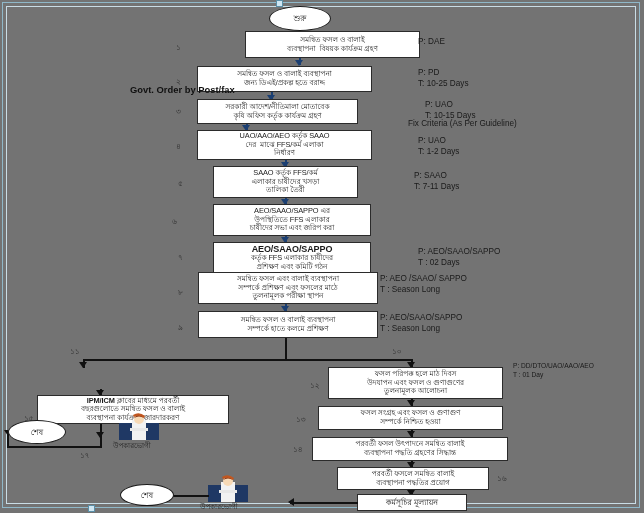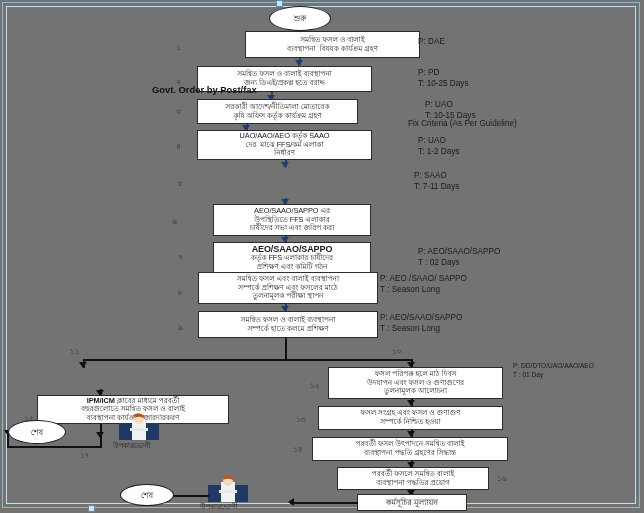--- a/index.html
+++ b/index.html
@@ -90,21 +90,20 @@
     filter: blur(0.18px);
   }
   .note.small { font-size: 6.6px; }
   .caption {
     position: absolute;
     font-size: 9.4px;
     font-weight: bold;
     color: #111;
     white-space: nowrap;
     filter: blur(0.12px);
-    margin-left: 22px;
   }
   
   .vline, .hline {
     position: absolute;
     background: #1b3f72;
   }
   .vline { width: 2px; }
   .hline { height: 2px; }
   .vline.dk, .hline.dk { background: #111; }
   .arrow-down {
@@ -188,20 +187,23 @@
   <div class="box" style="left:197px; top:130px; width:175px; height:30px;">
     <span class="bn">UAO/AAO/AEO কর্তৃক SAAO<br>দের&nbsp; মাঝে FFS/কর্ম এলাকা<br>নির্ধারণ</span>
   </div>
   <div class="stepnum" style="left:176px; top:141px;">৪</div>
   <div class="note" style="left:418px; top:136px;">P: UAO
 T: 1-2 Days</div>
 
   <div class="vline" style="left:285px; top:160px; height:7px;"></div>
   <div class="arrow-down" style="left:281px; top:162px;"></div>
 
+  <div class="box" style="left:213px; top:166px; width:145px; height:32px;">
+    <span class="bn">SAAO কর্তৃক FFS/কর্ম<br>এলাকার চাষীদের খসড়া<br>তালিকা তৈরী</span>
+  </div>
   <div class="stepnum" style="left:178px; top:178px;">৫</div>
   <div class="note" style="left:414px; top:171px;">P: SAAO
 T: 7-11 Days</div>
 
   <div class="vline" style="left:285px; top:198px; height:7px;"></div>
   <div class="arrow-down" style="left:281px; top:199px;"></div>
 
   <div class="box" style="left:213px; top:204px; width:158px; height:32px;">
     <span class="bn">AEO/SAAO/SAPPO এর<br>উপস্থিতিতে FFS এলাকার<br>চাষীদের সভা এবং জরিপ করা</span>
   </div>

